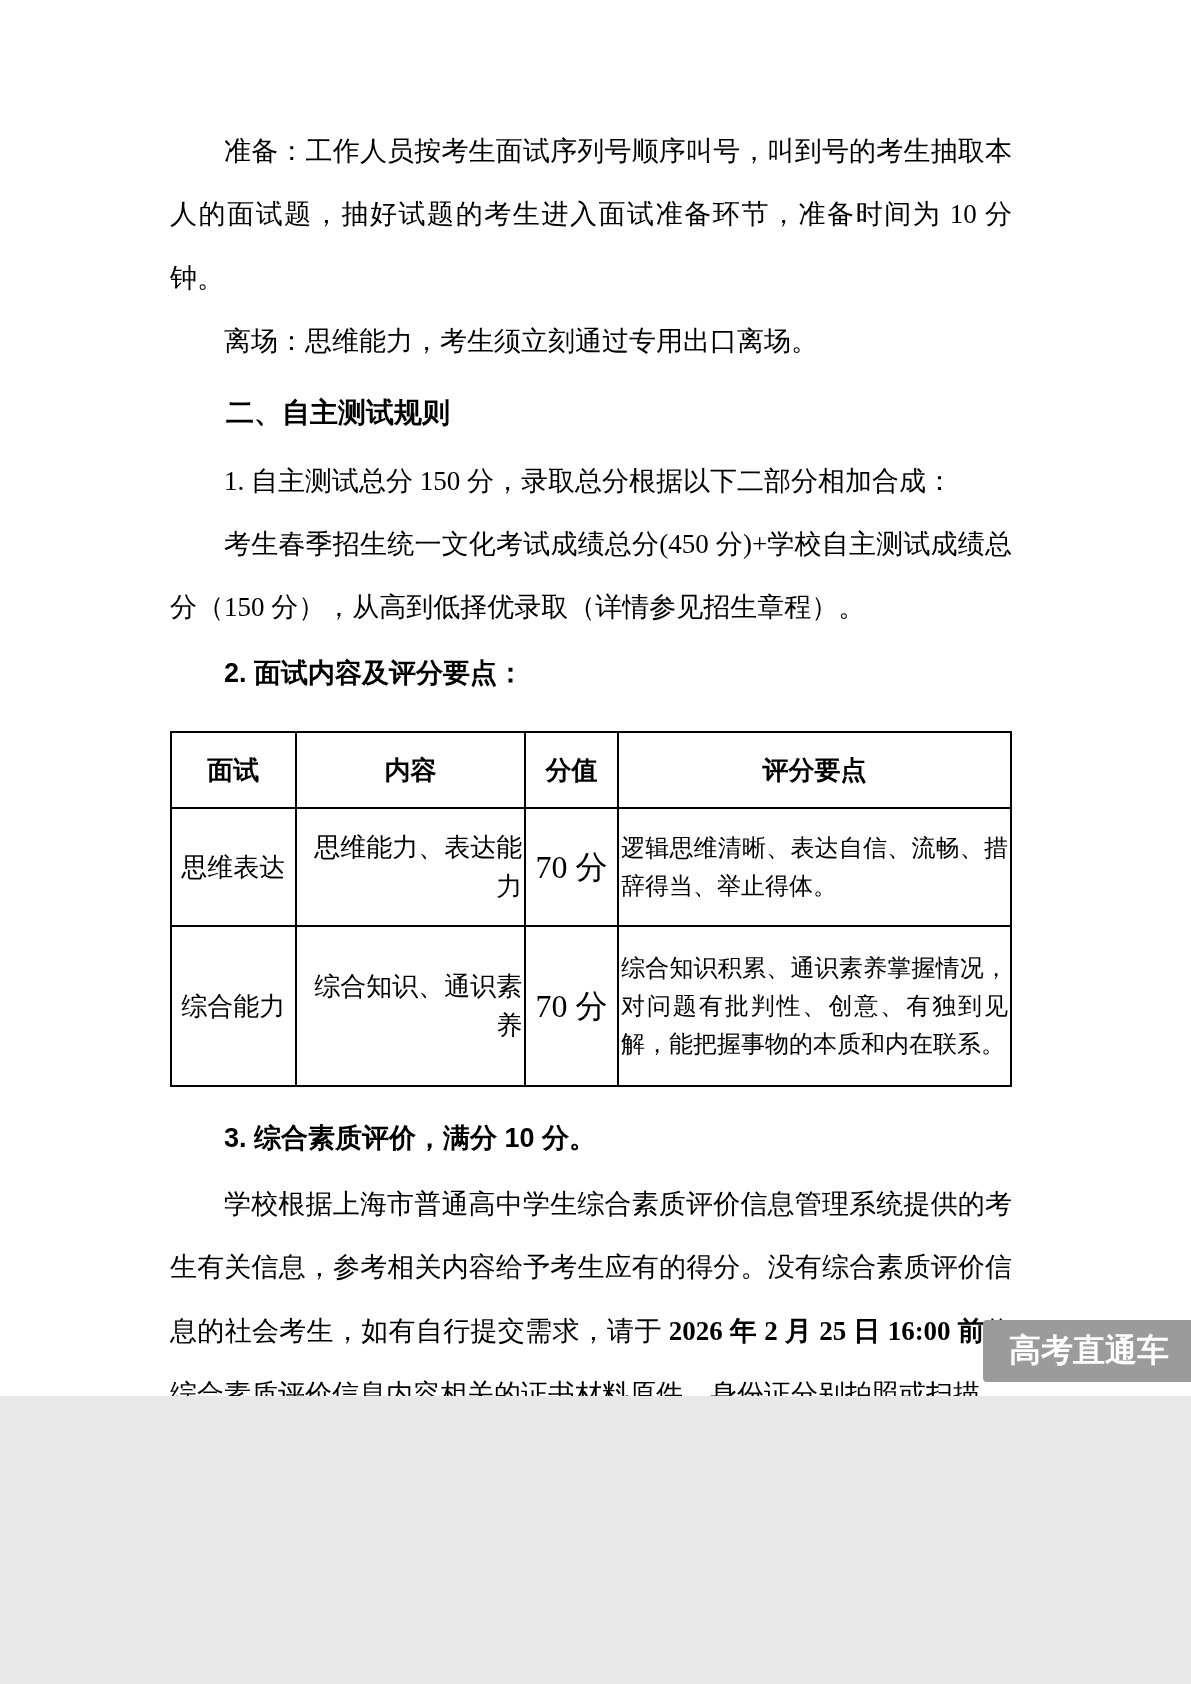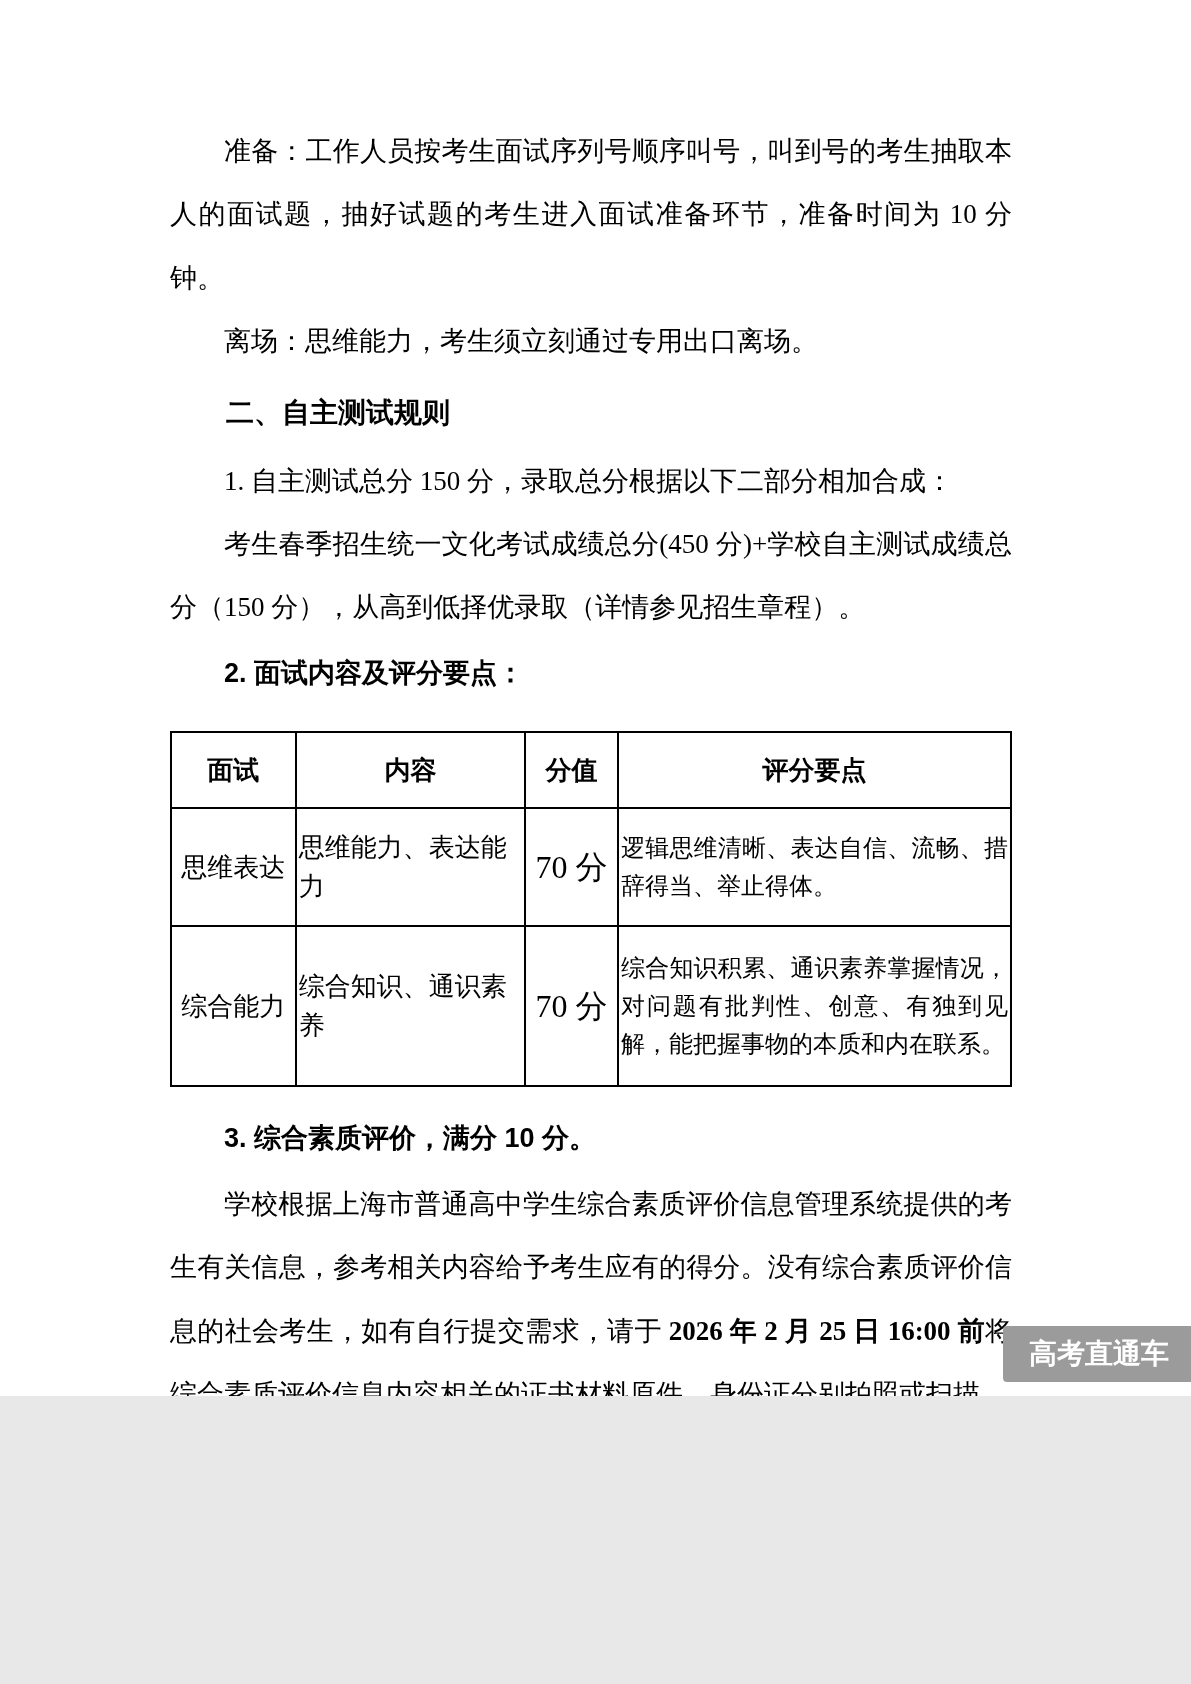--- a/index.html
+++ b/index.html
@@ -57,21 +57,21 @@
     text-align: center;
     font-size: 26px;
     height: 76px;
     font-family: "Liberation Sans", "DejaVu Sans", sans-serif;
   }
   .col-cat   { width: 125px; }
   .col-cont  { width: 230px; }
   .col-score { width: 93px; }
   .col-pts   { width: 394px; }
   td.cell-cat   { text-align: center; font-size: 26px; height: 118px; }
-  td.cell-cont  { text-align: left; font-size: 26px; }
+  td.cell-cont  { text-align: right; font-size: 26px; }
   td.cell-score { text-align: center; font-size: 32px; }
   td.cell-pts   { text-align: justify; font-size: 24px; line-height: 1.6; }
   td.cell-footer-label {
     text-align: center;
     font-weight: bold;
     font-size: 26px;
     height: 68px;
     font-family: "Liberation Sans", "DejaVu Sans", sans-serif;
   }
   td.cell-footer-score { text-align: center; font-size: 26px; }
@@ -84,21 +84,21 @@
     font-size: 22px;
     line-height: 1;
   }
   .watermark {
     position: absolute;
     right: 0;
     bottom: 14px;
     background: #9b9b9b;
     color: #ffffff;
     font-family: "Liberation Sans", "DejaVu Sans", sans-serif;
-    font-size: 28px;
+    font-size: 32px;
     font-weight: bold;
     padding: 9px 22px 9px 26px;
     border-radius: 4px 0 0 4px;
   }
 </style>
 </head>
 <body>
 
 <div class="page">
 

